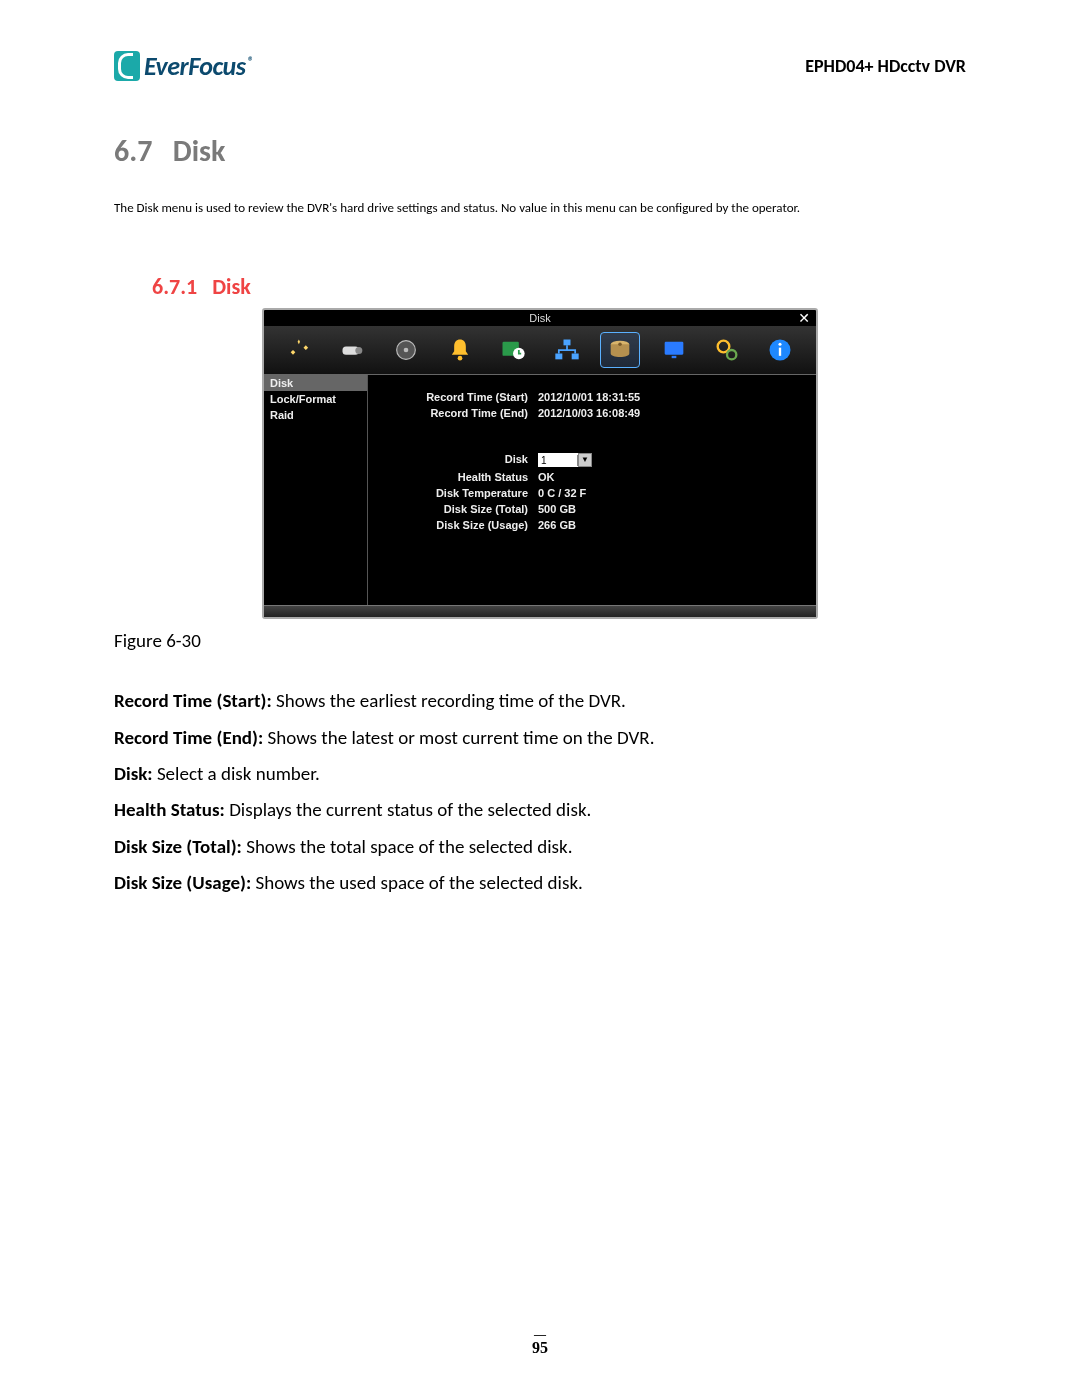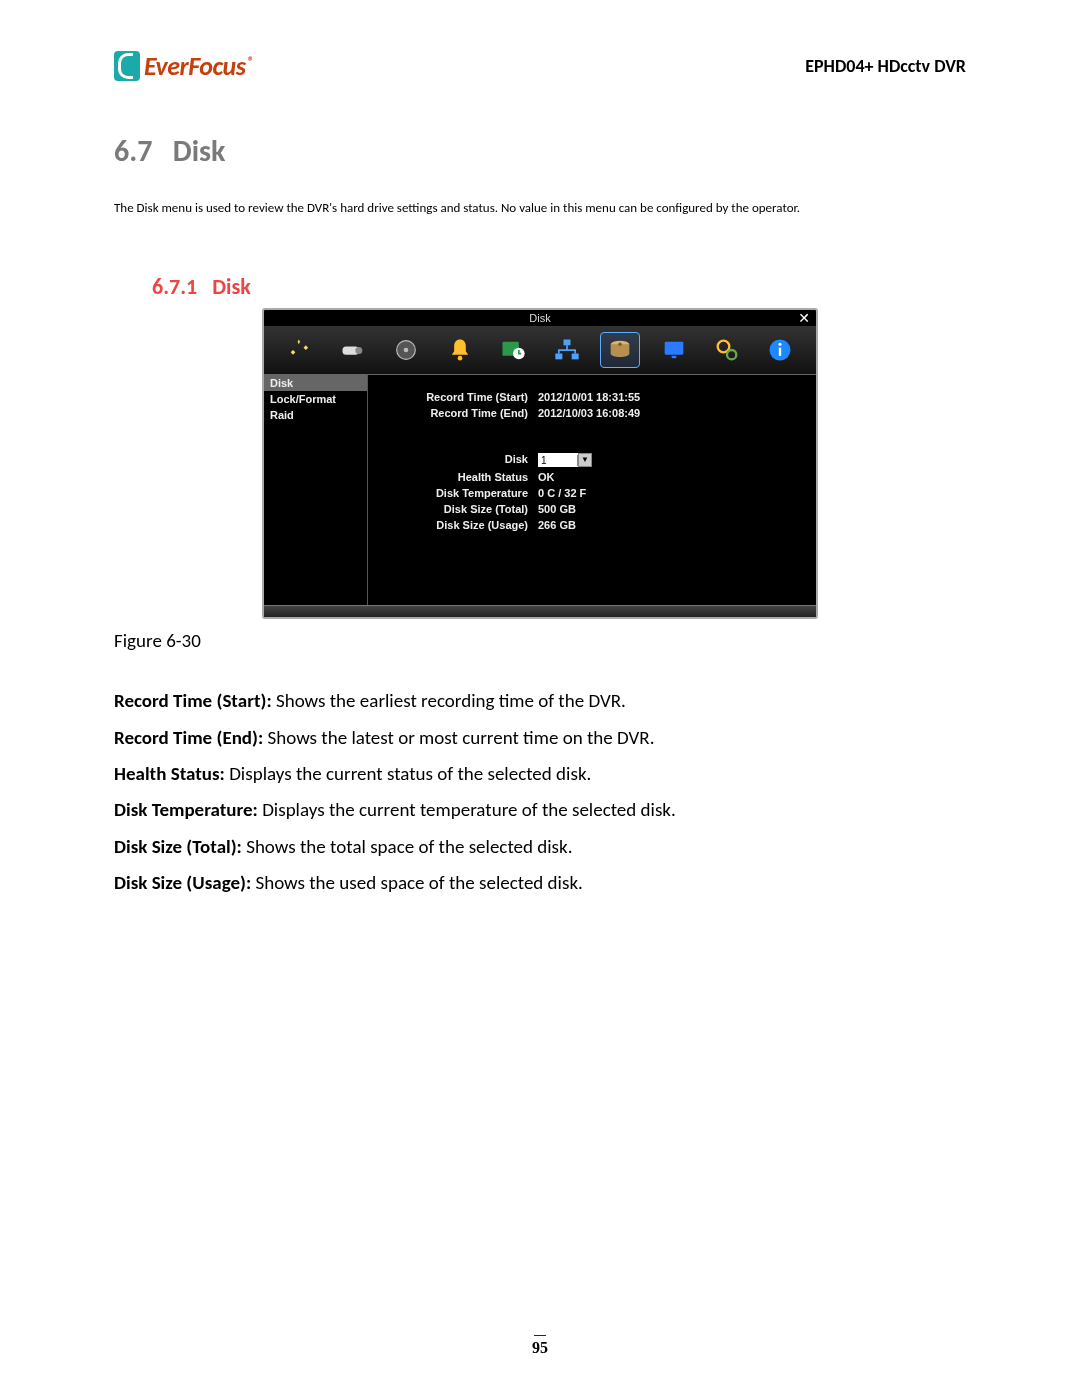--- a/index.html
+++ b/index.html
@@ -42,21 +42,21 @@
     height: 20px;
     border: 3px solid #fff;
     border-right: none;
     border-radius: 10px 0 0 10px;
     left: 4px;
   }
   .logo-text {
     font-size: 26px;
     font-weight: bold;
     font-style: italic;
-    color: #c2410c;
+    color: #0c4a6e;
     letter-spacing: -0.5px;
   }
   .logo-reg {
     font-size: 12px;
     vertical-align: super;
     margin-left: 2px;
   }
   .product-name {
     font-size: 18px;
     font-weight: bold;
@@ -365,20 +365,20 @@
       </div>
     </div>
     <div class="dvr-bottombar"></div>
   </div>
 
   <div class="figure-caption">Figure 6-30</div>
 
   <div class="definitions">
     <p><span class="term">Record Time (Start): </span><span>Shows the earliest recording time of the DVR.</span></p>
     <p><span class="term">Record Time (End): </span><span>Shows the latest or most current time on the DVR.</span></p>
+    <p><span class="term">Disk: </span><span>Select a disk number.</span></p>
     <p><span class="term">Health Status: </span><span>Displays the current status of the selected disk.</span></p>
-    <p><span class="term">Disk Temperature: </span><span>Displays the current temperature of the selected disk.</span></p>
     <p><span class="term">Disk Size (Total): </span><span>Shows the total space of the selected disk.</span></p>
     <p><span class="term">Disk Size (Usage): </span><span>Shows the used space of the selected disk.</span></p>
   </div>
 </div>
 
 <div class="page-number">95</div>
 
 </body></html>

